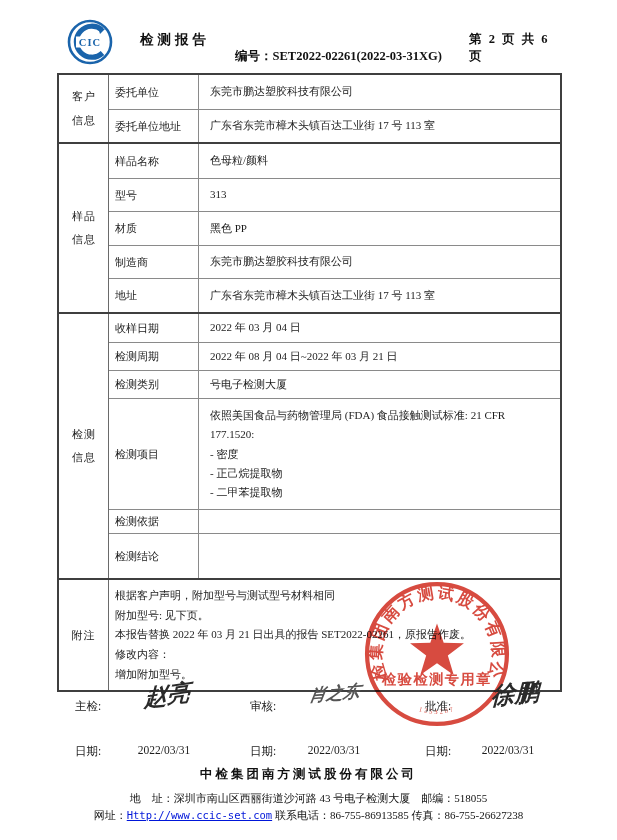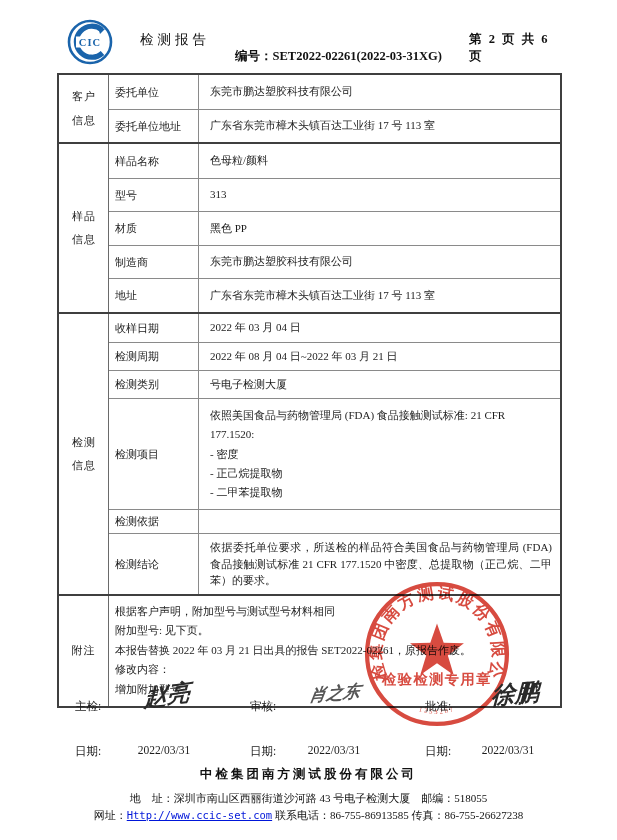--- a/index.html
+++ b/index.html
@@ -6,21 +6,21 @@
   html,body { background:#e8e8e8; }
   .page {
     position:relative; width:617px; height:840px; margin:0 auto;
     background:#ffffff; overflow:hidden;
     font-family:"Liberation Serif","DejaVu Serif",serif;
     color:#222;
   }
   
   .hdr { position:absolute; top:16px; left:57px; right:55px; height:50px; }
   .logo { position:absolute; left:5px; top:2px; width:56px; height:48px; }
-  .hdr-title { position:absolute; left:83px; top:15px; font-size:13.5px; font-weight:normal; letter-spacing:4px; color:#111; }
+  .hdr-title { position:absolute; left:83px; top:15px; font-size:13.5px; font-weight:bold; letter-spacing:4px; color:#111; }
   .hdr-no { position:absolute; left:178px; top:32px; font-size:12.5px; font-weight:bold; color:#111; }
   .hdr-page { position:absolute; left:412px; top:15px; font-size:12.5px; font-weight:bold; letter-spacing:2px; color:#111; }
   
   .tbl { position:absolute; left:57px; top:73px; width:505px; border:2px solid #3f3f3f; }
   .section { display:flex; }
   .section + .section { border-top:2px solid #3f3f3f; }
   .sec-name {
     width:50px; flex:0 0 50px; border-right:1px solid #6a6a6a;
     display:flex; align-items:center; justify-content:center; text-align:right;
     font-size:11px; line-height:2.1; letter-spacing:1px; padding:2px 12px; color:#1d1d1d;
@@ -142,21 +142,20 @@
           <div class="c-value pre">依照美国食品与药物管理局 (FDA) 食品接触测试标准: 21 CFR 177.1520:
 - 密度
 - 正己烷提取物
 - 二甲苯提取物</div>
         </div>
         <div class="row h22">
           <div class="c-label">检测依据</div>
         </div>
         <div class="row h45">
           <div class="c-label">检测结论</div>
-          <div class="c-value just">依据委托单位要求，所送检的样品符合美国食品与药物管理局 (FDA) 食品接触测试标准 21 CFR 177.1520 中密度、总提取物（正己烷、二甲苯）的要求。</div>
         </div>
       </div>
     </div>
 
     <div class="section">
       <div class="sec-name">附注</div>
       <div class="sec-rows">
         <div class="row">
           <div class="c-note">根据客户声明，附加型号与测试型号材料相同
 附加型号: 见下页。

